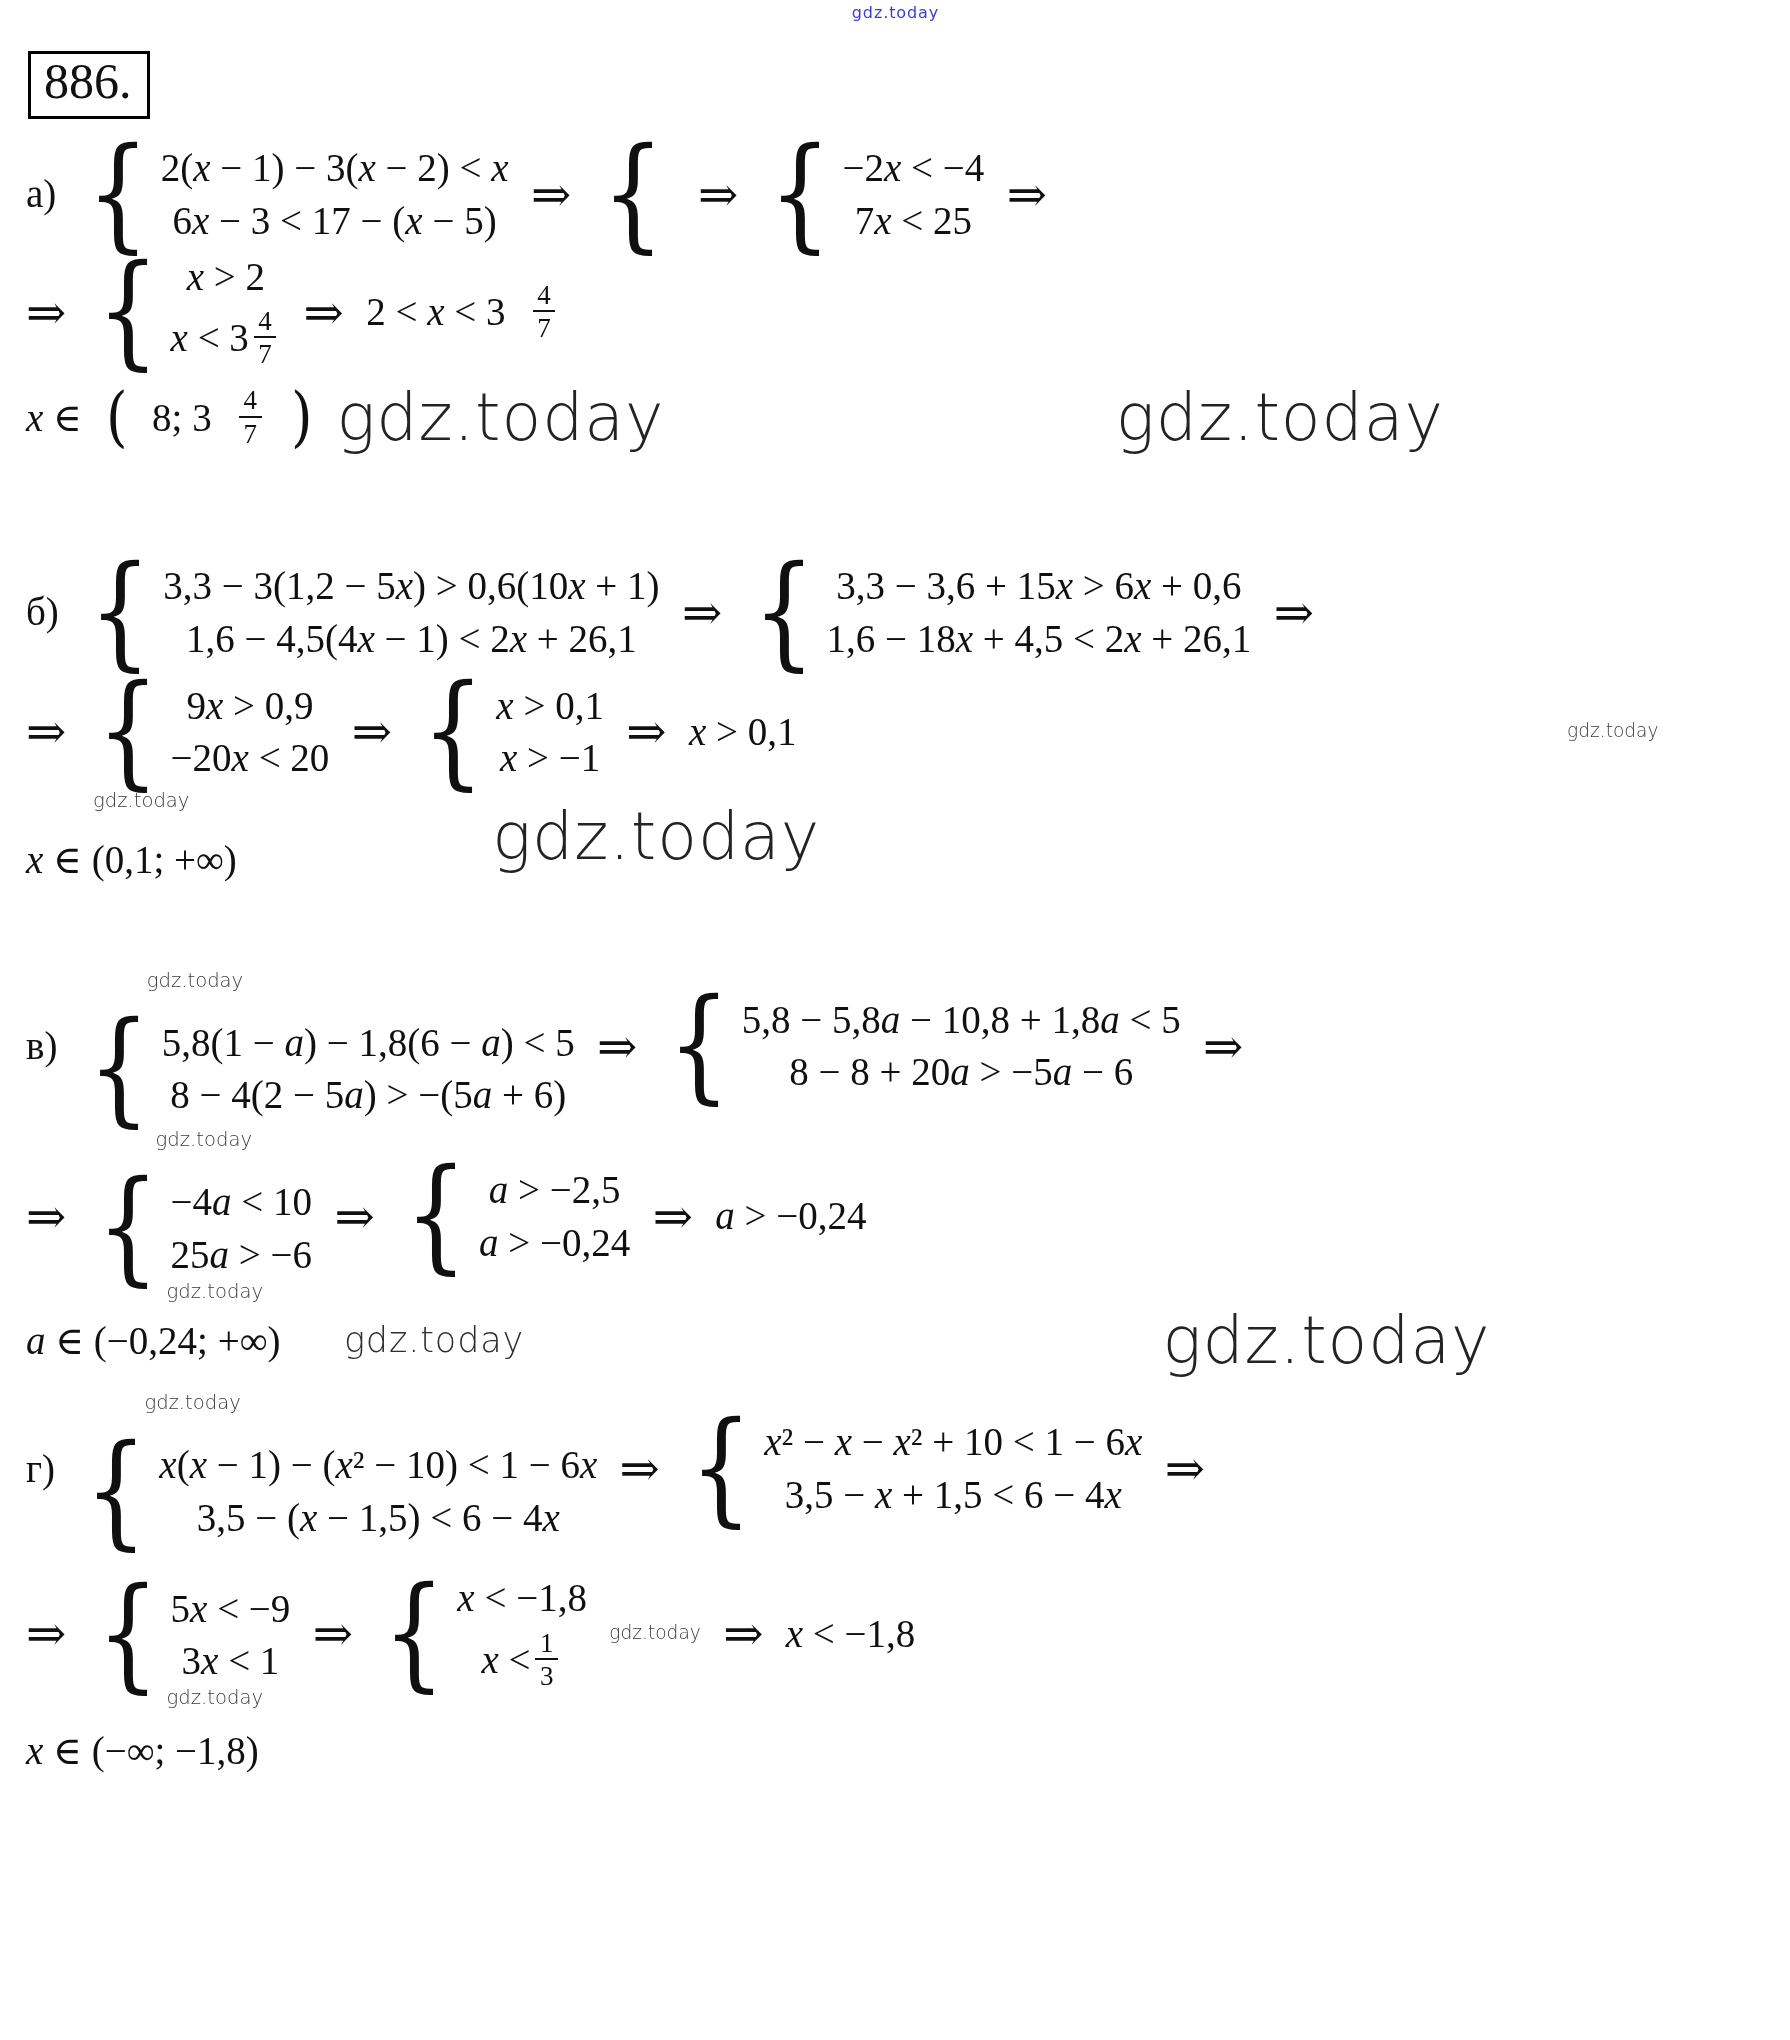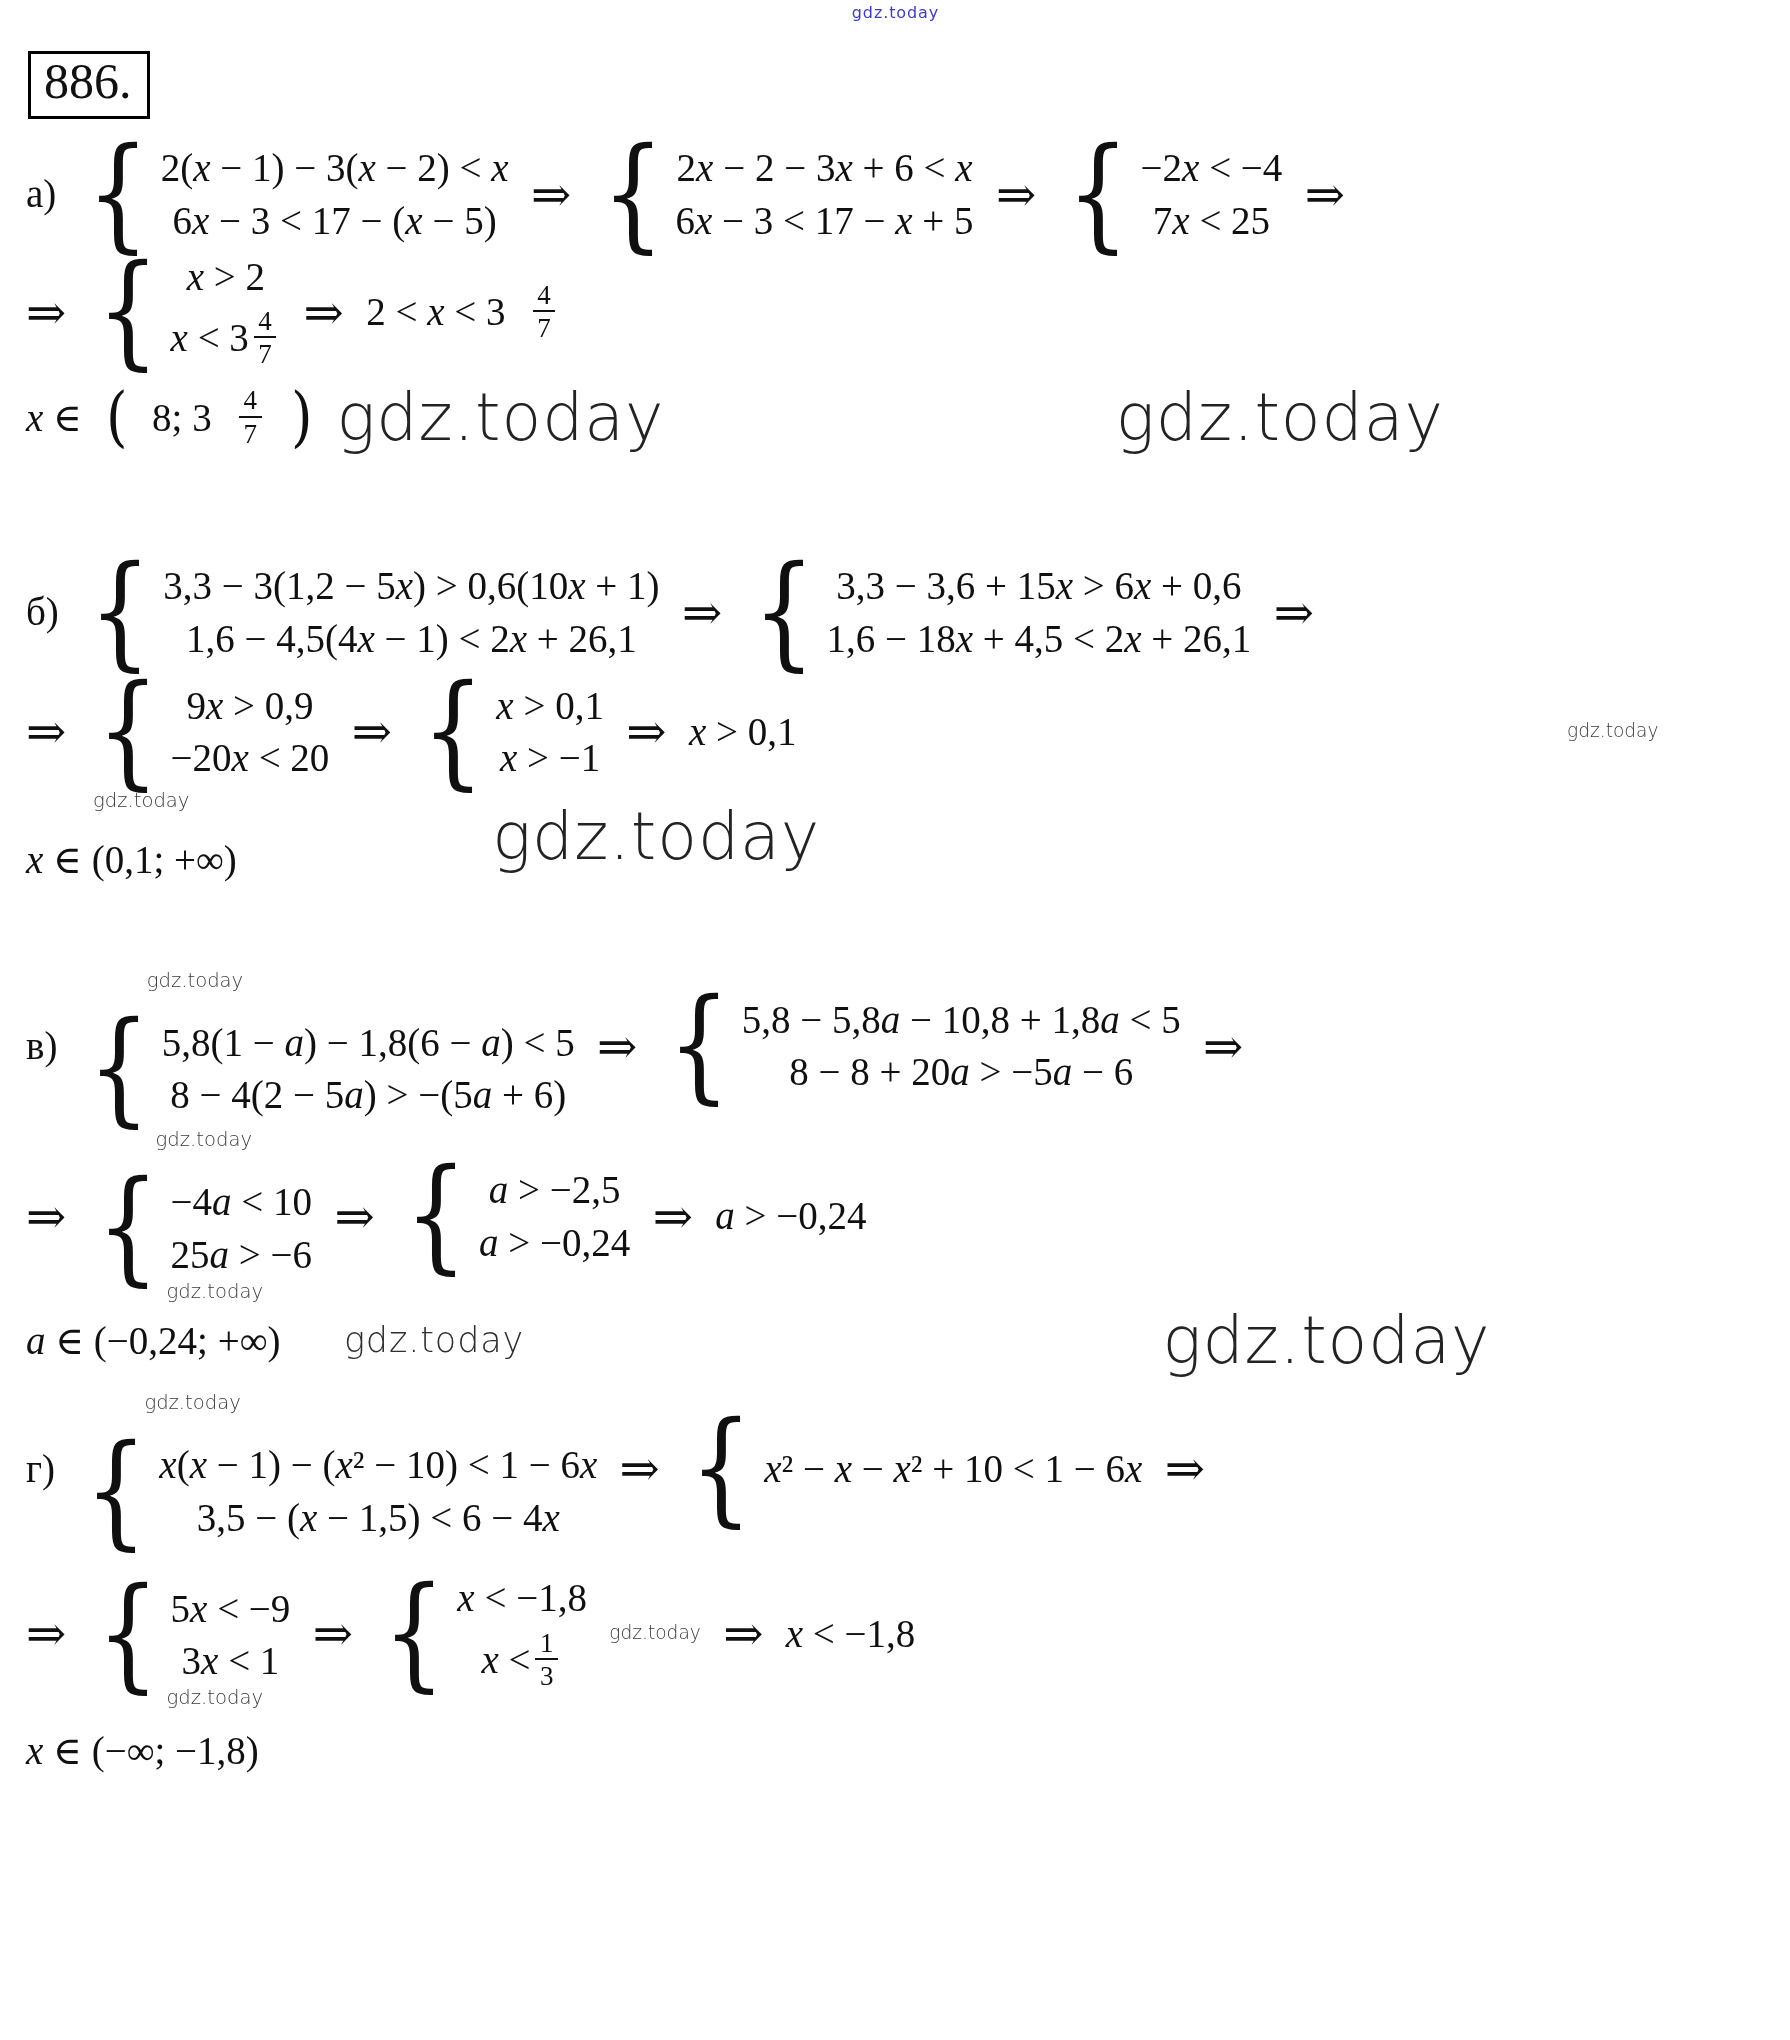--- a/index.html
+++ b/index.html
@@ -91,28 +91,20 @@
               <span class="math">2(<span class="v">x</span> − 1) − 3(<span class="v">x</span> − 2) &lt; <span class="v">x</span></span>
             </span>
             <span class="srow">
               <span class="math">6<span class="v">x</span> − 3 &lt; 17 − (<span class="v">x</span> − 5)</span>
             </span>
           </span>
         </span>
         <span class="arr">⇒</span>
         <span class="sys">
           <span class="brace">{</span>
-          <span class="rows">
-            <span class="srow">
-              <span class="math">2<span class="v">x</span> − 2 − 3<span class="v">x</span> + 6 &lt; <span class="v">x</span></span>
-            </span>
-            <span class="srow">
-              <span class="math">6<span class="v">x</span> − 3 &lt; 17 − <span class="v">x</span> + 5</span>
-            </span>
-          </span>
         </span>
         <span class="arr">⇒</span>
         <span class="sys">
           <span class="brace">{</span>
           <span class="rows">
             <span class="srow">
               <span class="math">−2<span class="v">x</span> &lt; −4</span>
             </span>
             <span class="srow">
               <span class="math">7<span class="v">x</span> &lt; 25</span>
@@ -317,20 +309,23 @@
             </span>
           </span>
         </span>
         <span class="arr">⇒</span>
         <span class="sys">
           <span class="brace">{</span>
           <span class="rows">
             <span class="srow">
               <span class="math"><span class="v">x</span>² − <span class="v">x</span> − <span class="v">x</span>² + 10 &lt; 1 − 6<span class="v">x</span></span>
             </span>
+            <span class="srow">
+              <span class="math">3,5 − <span class="v">x</span> + 1,5 &lt; 6 − 4<span class="v">x</span></span>
+            </span>
           </span>
         </span>
         <span class="arr">⇒</span>
       </div>
       <div class="ln pd-1">
         <span class="arr">⇒</span>
         <span class="grp">
           <span class="girow">
             <span class="sys">
               <span class="brace">{</span>

